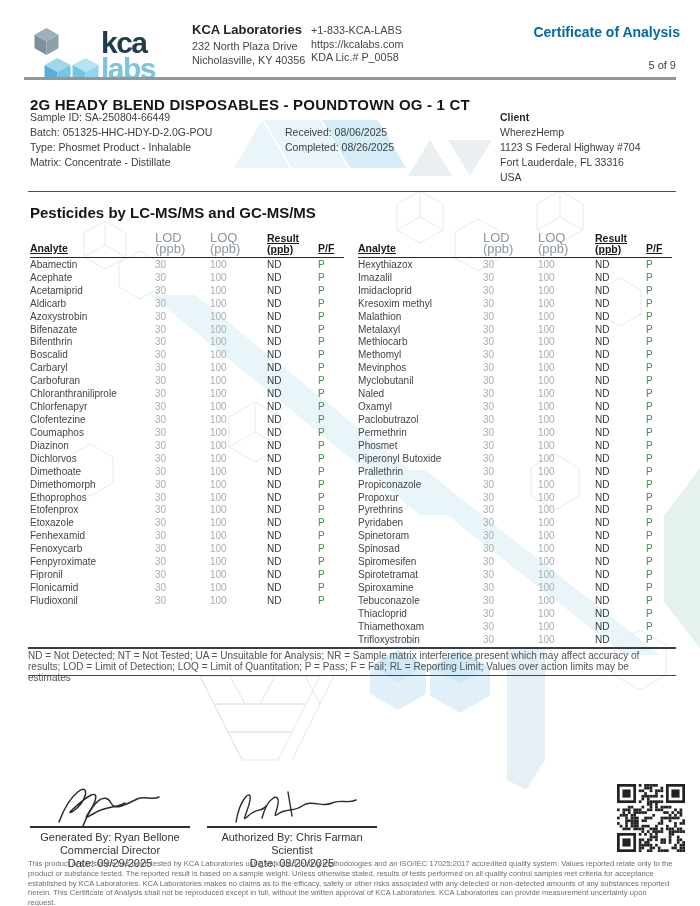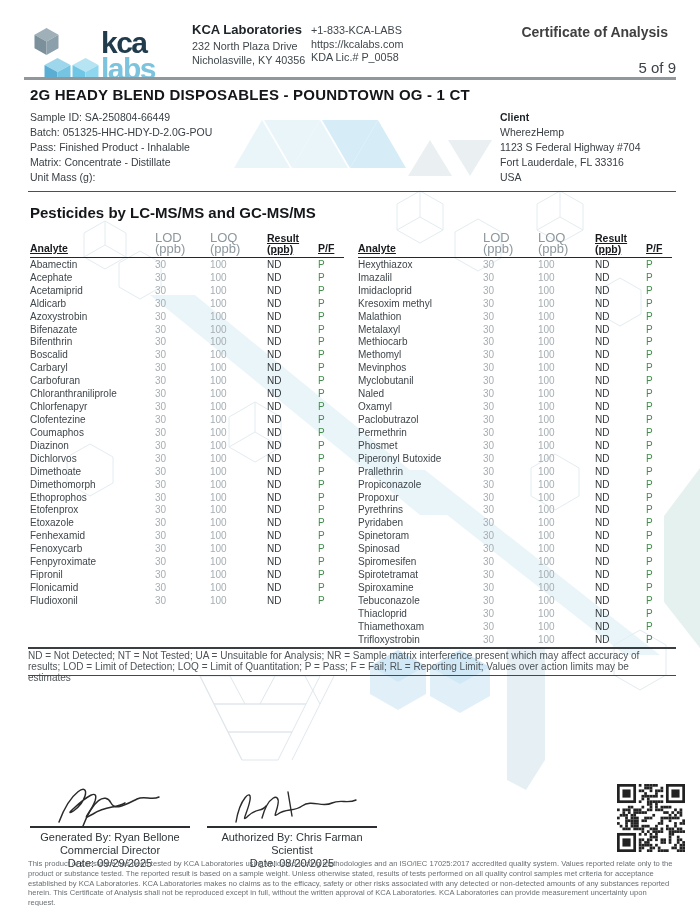--- a/index.html
+++ b/index.html
@@ -6,24 +6,24 @@
   .page{position:relative;width:700px;height:906px;background:#fff;overflow:hidden;
         font-family:"Liberation Sans",sans-serif;color:#3a4046;}
   .abs{position:absolute;}
   .wm{position:absolute;left:0;top:0;z-index:0;pointer-events:none;}
   .content{position:absolute;left:0;top:0;width:700px;height:906px;z-index:1;}
 
   
   .labname{left:192px;top:22px;font-size:13px;font-weight:bold;color:#1d2327;}
   .labaddr{left:192px;top:40px;font-size:10.8px;line-height:13.5px;color:#40474c;}
   .labcontact{left:311px;top:24px;font-size:10.8px;line-height:13.5px;color:#40474c;}
-  .coa{right:32px;top:24px;font-size:14px;font-weight:bold;color:#404040;}
-  .pageno{right:24px;top:59px;font-size:15px;color:#3c4247;}
+  .coa{right:20px;top:24px;font-size:14px;font-weight:bold;color:#0369a1;}
+  .pageno{right:24px;top:59px;font-size:11px;color:#3c4247;}
   .hr-header{left:24px;top:77px;width:652px;height:3px;background:#90989c;}
-  .prodtitle{left:30px;top:86px;font-size:15px;font-weight:bold;color:#141619;letter-spacing:.2px;}
+  .prodtitle{left:30px;top:96px;font-size:15px;font-weight:bold;color:#141619;letter-spacing:.2px;}
 
   
   .sampleinfo{left:30px;top:110px;font-size:10.5px;line-height:15px;color:#3a4046;}
   .dates{left:285px;top:125px;font-size:10.5px;line-height:15px;color:#3a4046;}
   .client{left:500px;top:110px;font-size:10.5px;line-height:15px;color:#3a4046;}
   .client .b{font-weight:bold;color:#1d2327;}
   .hr-sample{left:28px;top:191px;width:648px;height:1px;background:#4a5054;}
 
   .sectitle{left:30px;top:204px;font-size:15px;font-weight:bold;color:#141619;}
 
@@ -130,23 +130,26 @@
     </div>
     <div class="abs coa">Certificate of Analysis</div>
     <div class="abs pageno">5 of 9</div>
     <div class="abs hr-header"></div>
 
     <div class="abs prodtitle">2G HEADY BLEND DISPOSABLES - POUNDTOWN OG - 1 CT</div>
 
     <div class="abs sampleinfo">
       <div>Sample ID: SA-250804-66449</div>
       <div>Batch: 051325-HHC-HDY-D-2.0G-POU</div>
-      <div>Pass: Finished Product - Inhalable</div>
+      <div>Type: Phosmet Product - Inhalable</div>
       <div>Matrix: Concentrate - Distillate</div>
-      <div>Unit Mass (g):</div>
+    </div>
+    <div class="abs dates">
+      <div>Received: 08/06/2025</div>
+      <div>Completed: 08/26/2025</div>
     </div>
     <div class="abs client">
       <div class="b">Client</div>
       <div>WherezHemp</div>
       <div>1123 S Federal Highway #704</div>
       <div>Fort Lauderdale, FL 33316</div>
       <div>USA</div>
     </div>
     <div class="abs hr-sample"></div>
 

